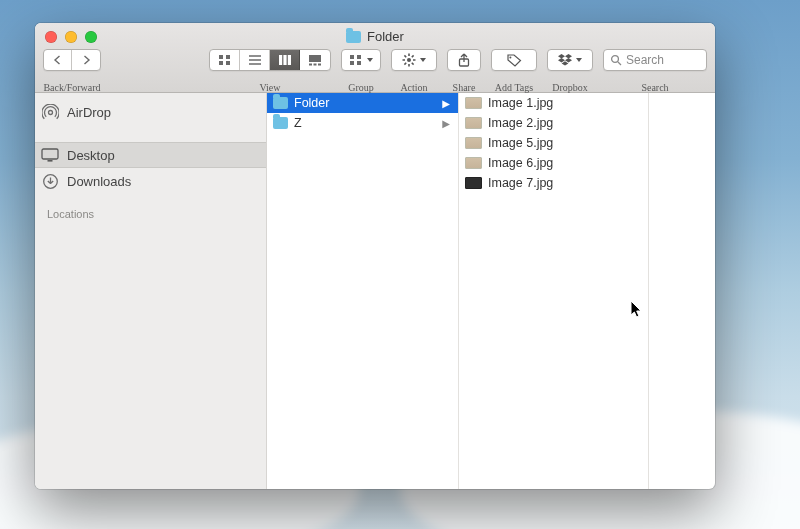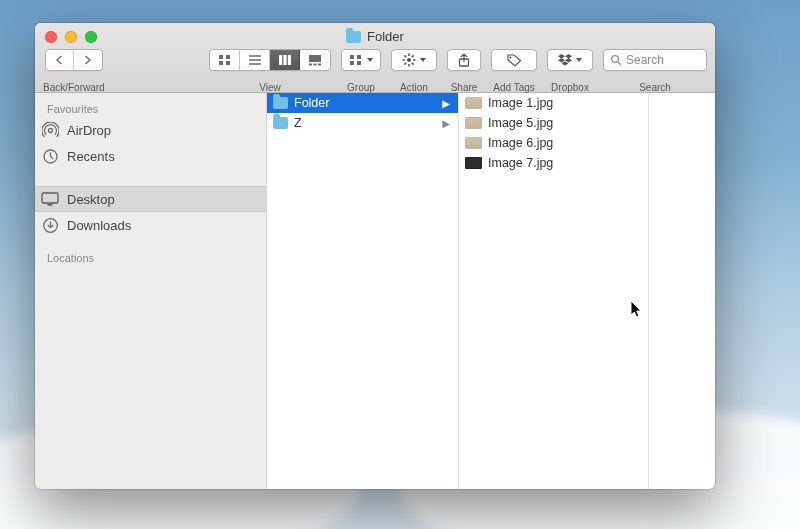--- a/index.html
+++ b/index.html
@@ -30,21 +30,21 @@
   }
   .traffic { position:absolute; left:10px; top:8px; display:flex; gap:8px;}
   .traffic span{ width:12px;height:12px;border-radius:50%; box-shadow: inset 0 0 0 .5px rgba(0,0,0,.25);}
   .t-close{background:#ff5f57;} .t-min{background:#febc2e;} .t-max{background:#28c840;}
   .win-title{ position:absolute; top:6px; left:0; right:0; text-align:center;
     font-size:13px; color:#3a3a3a; display:flex; gap:6px; align-items:center; justify-content:center;}
   .folder-glyph{ width:15px;height:12px;background:#6ec1e4;border-radius:2px;position:relative;display:inline-block;}
   .folder-glyph::before{content:"";position:absolute;left:0;top:-3px;width:7px;height:4px;background:#6ec1e4;border-radius:2px 2px 0 0;}
   .toolbar-row{ position:absolute; left:8px; right:8px; top:26px; height:42px; display:flex; align-items:flex-start; gap:10px;}
   .toolbar-group{ display:flex; flex-direction:column; align-items:center; gap:10px;}
-  .tg-label{ font-size:10px; color:#595959; margin-top:1px;}
+  .tg-label{ font-size:10px; color:#595959; margin-top:1px;font-family:Liberation Serif, serif;}
   .btn, .seg, .search-box {
     height:22px; border:1px solid #b2b0ad; background:#fff; border-radius:4px;
     display:flex; align-items:center; justify-content:center;
     box-shadow: 0 1px 0 rgba(255,255,255,.6) inset, 0 1px 1px rgba(0,0,0,.05);
   }
   .seg{ padding:0; overflow:hidden;}
   .seg .cell{ width:30px;height:100%;display:flex;align-items:center;justify-content:center;
     border-right:1px solid #c7c5c2; color:#555;}
   .seg .cell:last-child{border-right:none;}
   .seg .cell.active{
@@ -268,44 +268,34 @@
         </div>
         <div class="tg-label">Search</div>
       </div>
 
     </div>
   </div>
 
   <div class="body">
 
     <div class="sidebar">
-      <div class="sb-head">Favourites</div>
 
       <div class="sb-item">
         <span class="ic">
           <svg width="17" height="17" viewBox="0 0 17 17">
               <g fill="none" stroke="#6e6e6e" stroke-width="1.3">
                 <circle cx="8.5" cy="8.5" r="2"></circle>
                 <path d="M4.2 12.8a6 6 0 1 1 8.6 0"></path>
                 <path d="M2.3 14.7a8.6 8.6 0 1 1 12.4 0"></path>
               </g>
             </svg>
         </span>
         <span>AirDrop</span>
       </div>
 
-      <div class="sb-item">
-        <span class="ic">
-          <svg width="17" height="17" viewBox="0 0 17 17">
-              <circle cx="8.5" cy="8.5" r="6.5" fill="none" stroke="#6e6e6e" stroke-width="1.3"></circle>
-              <path d="M8.5 4.5v4l2.6 2.6" fill="none" stroke="#6e6e6e" stroke-width="1.3"></path>
-            </svg>
-        </span>
-        <span>Recents</span>
-      </div>
 
       <div class="sb-item selected">
         <span class="ic">
           <svg width="18" height="14" viewBox="0 0 18 14">
               <rect x="1" y="1" width="16" height="10" rx="1.5" fill="none" stroke="#5a5a5a" stroke-width="1.3"></rect>
               <rect x="6.5" y="12" width="5" height="1.6" fill="#5a5a5a"></rect>
             </svg>
         </span>
         <span>Desktop</span>
       </div>
@@ -339,20 +329,24 @@
         </div>
       </div>
 
       <div class="col c2">
         <div class="row">
           <span class="thumb"></span>
           <span>Image 1.jpg</span>
         </div>
         <div class="row">
           <span class="thumb"></span>
+          <span>Image 2.jpg</span>
+        </div>
+        <div class="row">
+          <span class="thumb"></span>
           <span>Image 5.jpg</span>
         </div>
         <div class="row">
           <span class="thumb"></span>
           <span>Image 6.jpg</span>
         </div>
         <div class="row">
           <span class="thumb dark"></span>
           <span>Image 7.jpg</span>
         </div>

